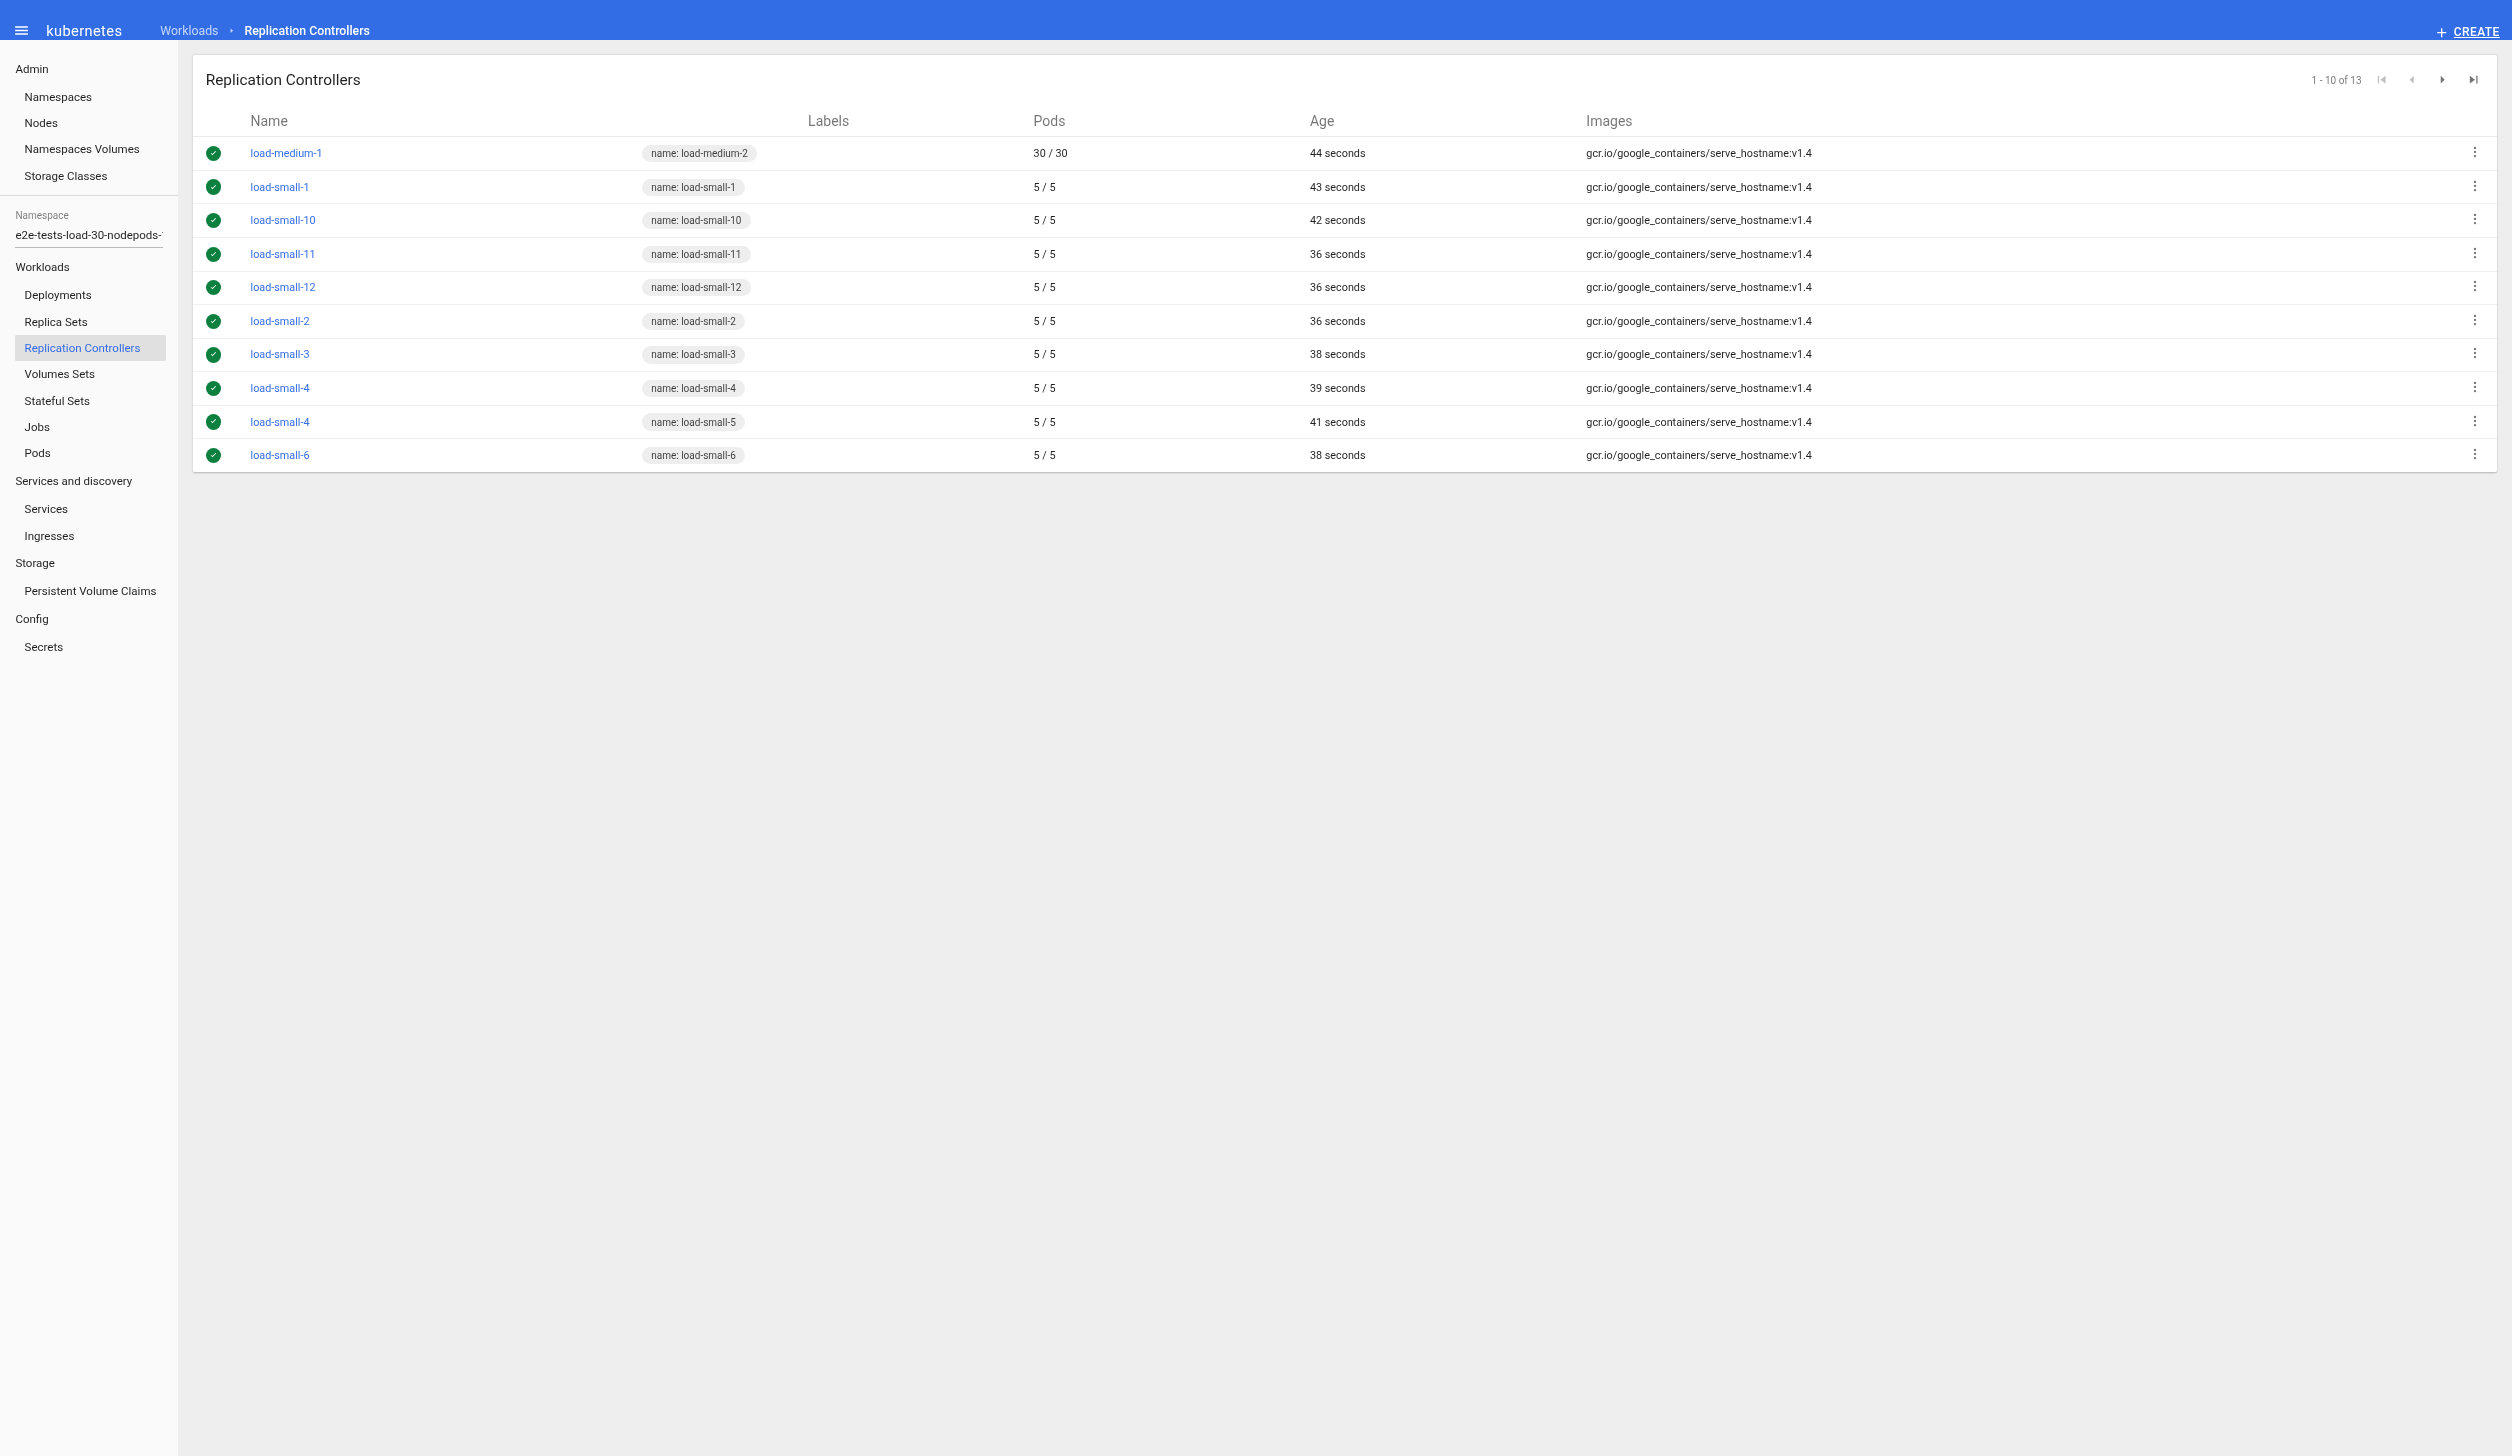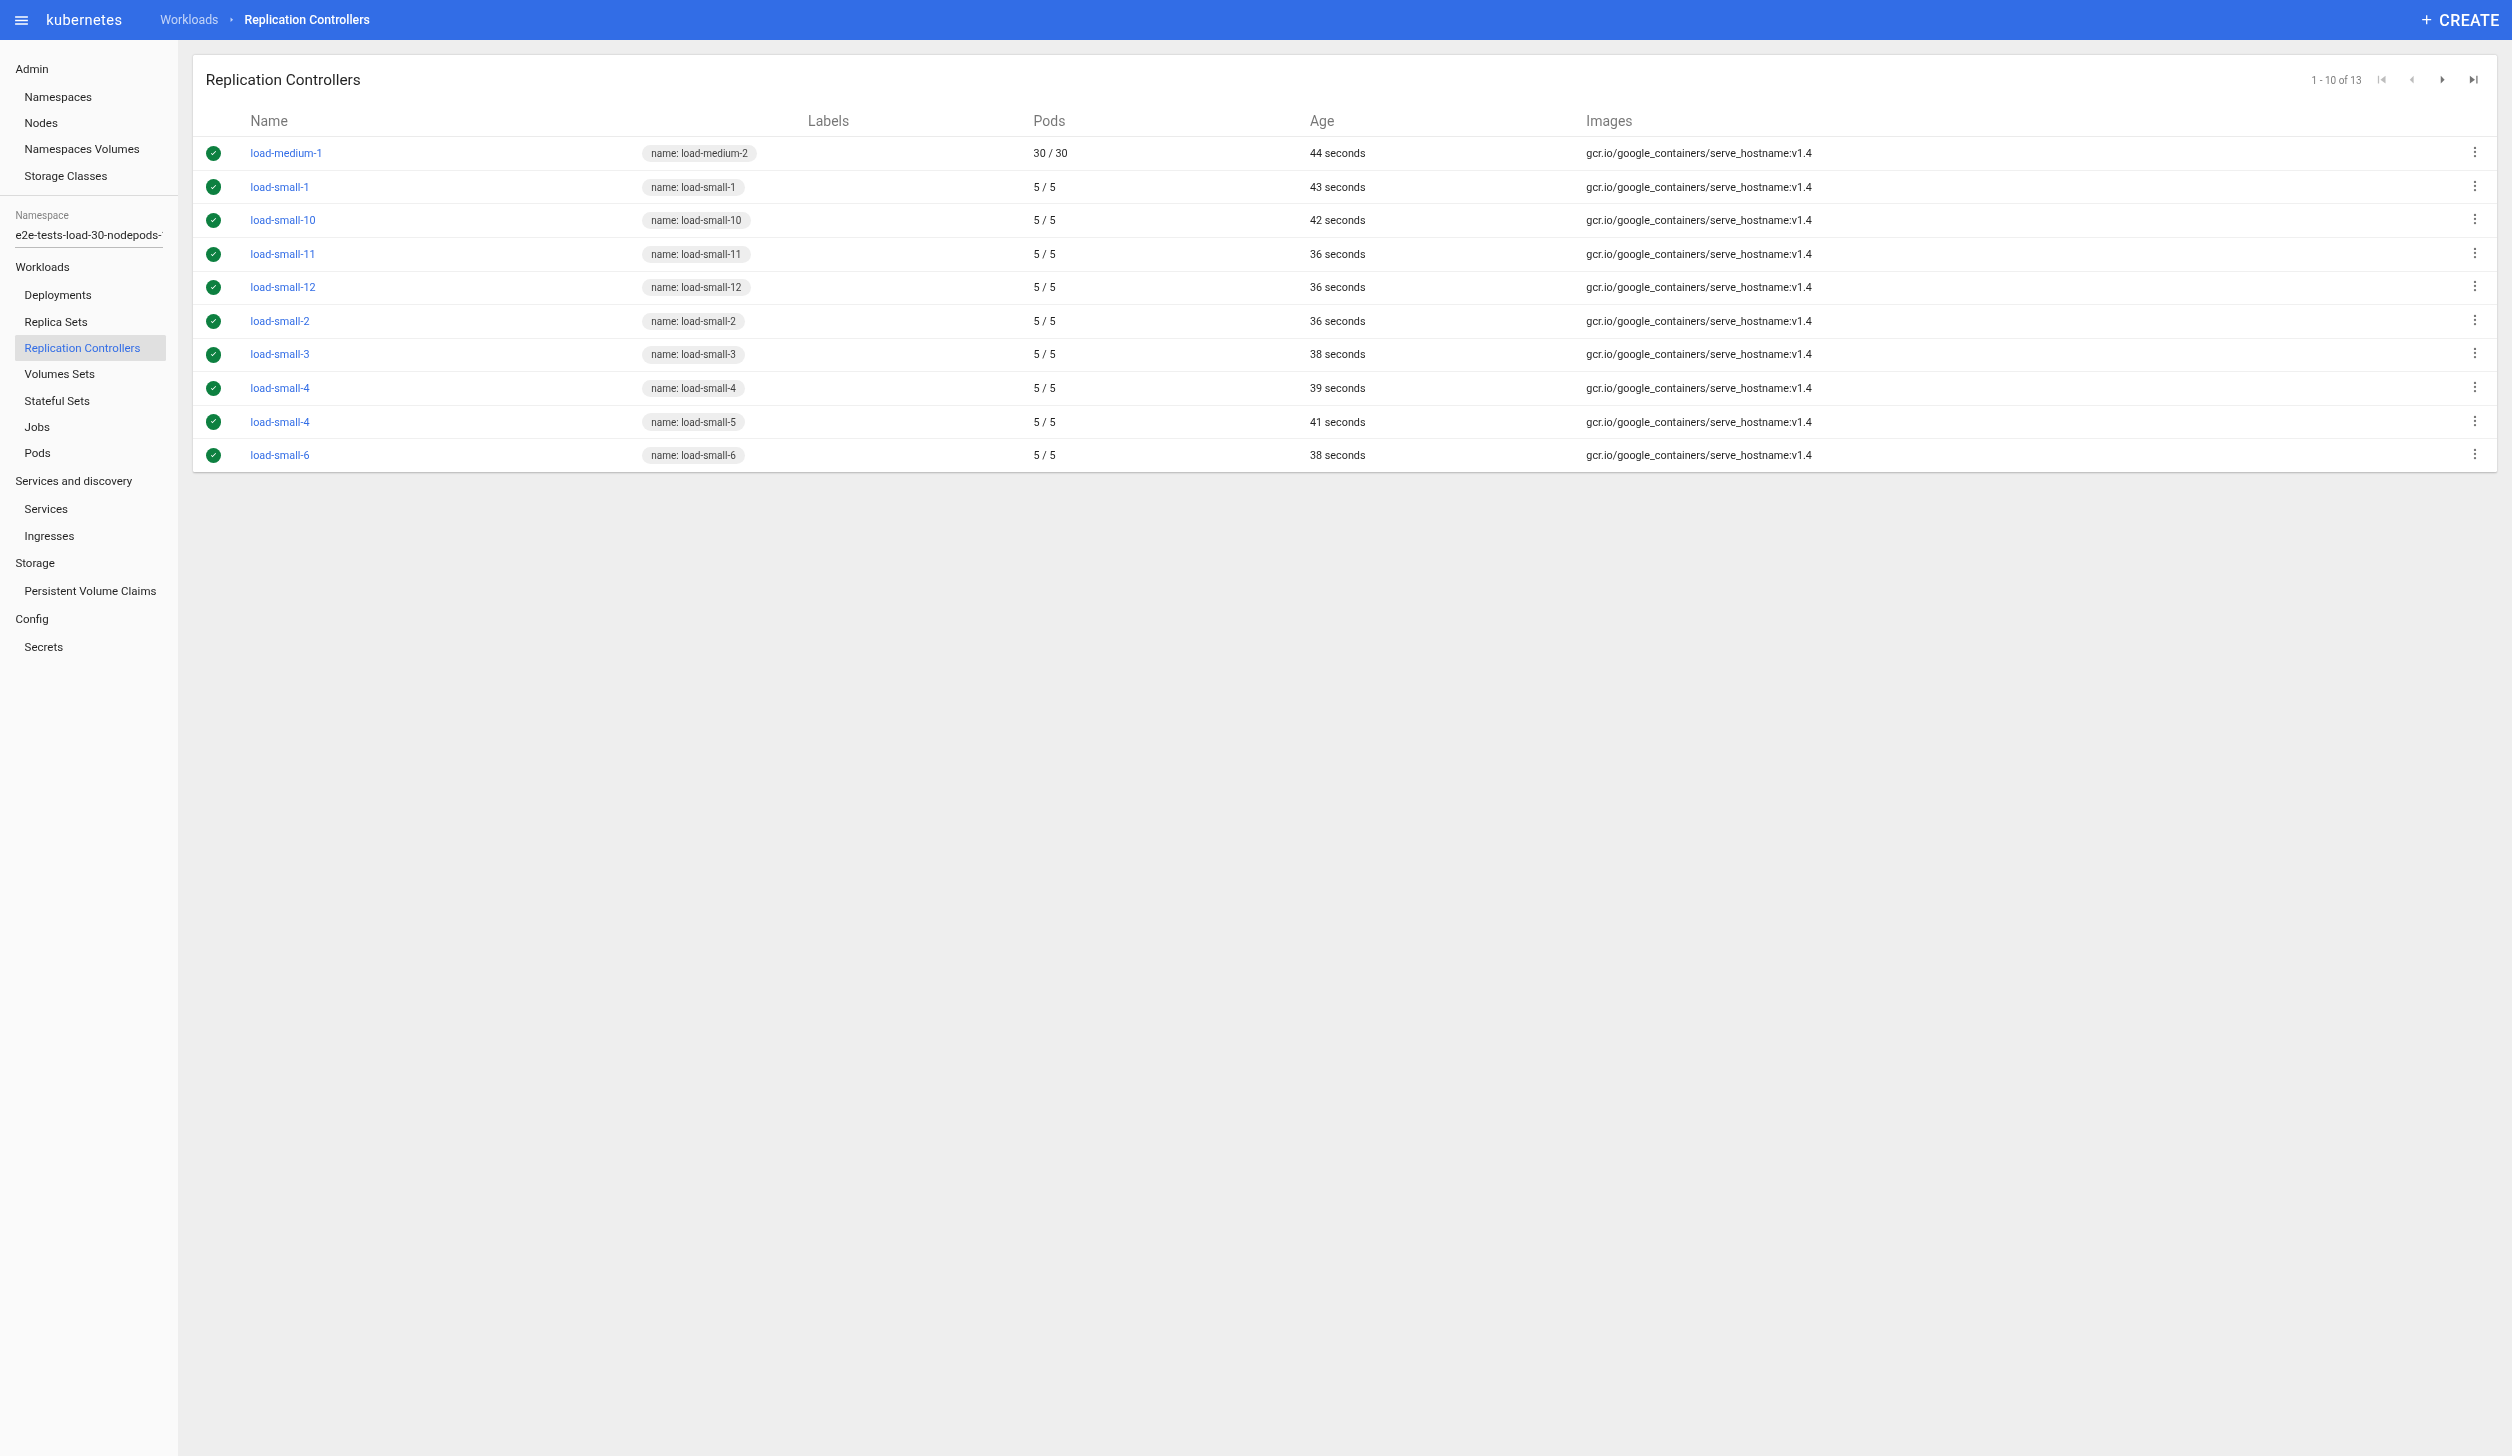--- a/index.html
+++ b/index.html
@@ -8,21 +8,21 @@
       background: #eeeeee;
       color: rgba(0,0,0,0.87);
       font-size: 10.8px;
     }
     
     .header {
       background: #326de6;
       color: #fff;
       height: 40px;
       display: flex;
-      align-items: center;
+      align-items: flex-end;
       padding: 0 12.3px;
       justify-content: space-between;
     }
     .header-left { display: flex; align-items: center; }
     .menu-btn {
       width: 18.5px; height: 18.5px;
       cursor: pointer;
       margin-right: 15.4px;
       display:flex;align-items:center;justify-content:center;
     }
@@ -31,22 +31,23 @@
       font-weight: 400;
       letter-spacing: 0.4px;
       margin-right: 38px;
     }
     .breadcrumb { display: flex; align-items: center; gap: 9.2px; font-size: 12.3px; }
     .breadcrumb .bc-item { color: rgba(255,255,255,0.7); cursor:pointer; }
     .breadcrumb .bc-current { color: #fff; font-weight: 500; }
     .breadcrumb .chev { color: rgba(255,255,255,0.7); }
     .create-btn {
       display: flex; align-items: center; gap:4.6px;
-      font-size: 16px; font-weight: 500; letter-spacing: 0.4px;
+      font-size: 12px; font-weight: 500; letter-spacing: 0.4px;
       cursor: pointer;
+      text-decoration: underline;
     }
     
     .layout { display: flex; }
     .sidebar {
       width: 178px;
       background: #fafafa;
       padding: 14px 0 31px 0;
       min-height: calc(100vh - 40px);
     }
     .side-section-title {

